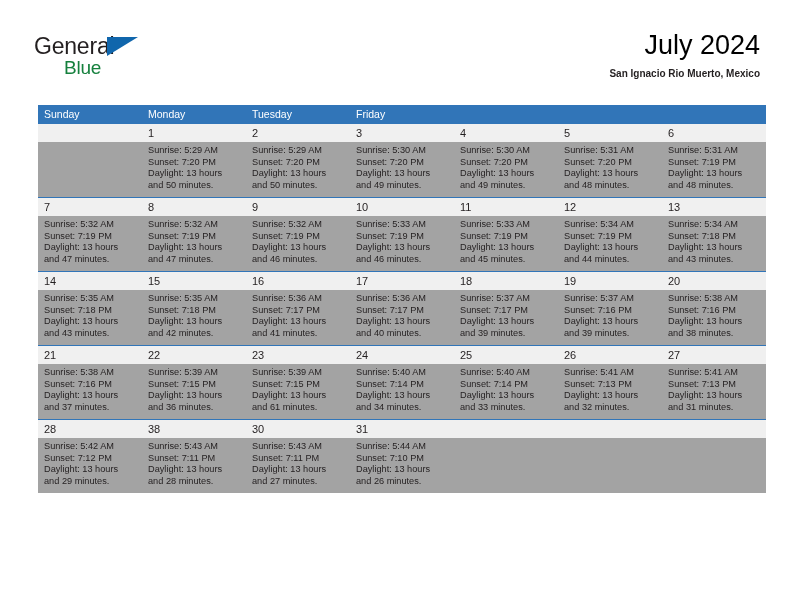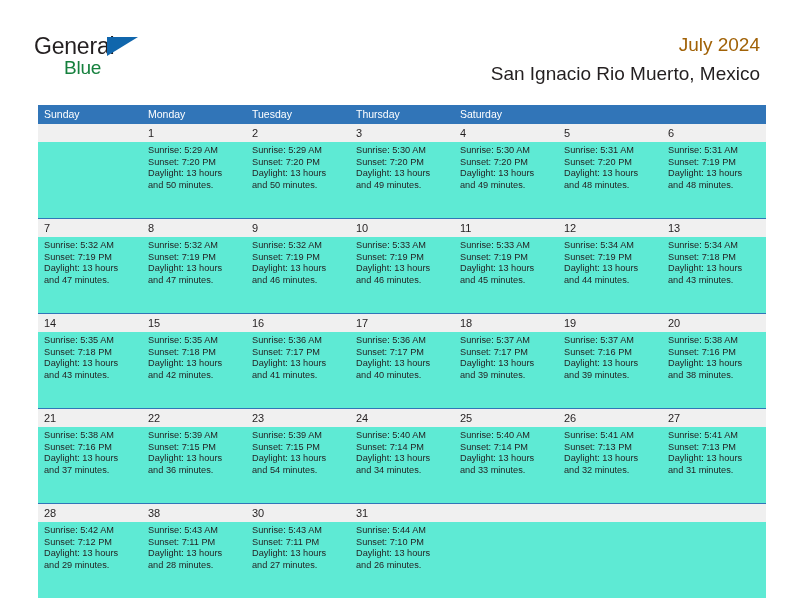--- a/index.html
+++ b/index.html
@@ -69,31 +69,31 @@
     font-weight: 400;
   }
 
   .title-block {
     position: absolute;
     right: 0;
     top: 0;
     text-align: right;
   }
   .cal-title {
-    font-size: 19px;
+    font-size: 27px;
     line-height: 34px;
-    color: #a16207;
+    color: #000000;
     font-weight: 400;
     white-space: nowrap;
   }
   .cal-subtitle {
-    font-size: 19px;
+    font-size: 10px;
     line-height: 20px;
     color: #231f20;
-    font-weight: 400;
+    font-weight: 700;
     white-space: nowrap;
     margin-top: 2px;
   }
 
   
   .calendar {
     position: absolute;
     left: 32px;
     top: 105px;
     width: 728px;
@@ -138,22 +138,22 @@
     box-sizing: border-box;
     padding-left: 6px;
     font-size: 11px;
     line-height: 18px;
     color: #231f20;
   }
 
   .content-row {
     display: flex;
     width: 728px;
-    height: 76px;
-    background: #5eead4;
+    height: 55px;
+    background: #a3a3a3;
   }
   .daycell {
     flex: 0 0 104px;
     width: 104px;
     box-sizing: border-box;
     padding: 3px 6px 0 6px;
     font-size: 9.2px;
     line-height: 11.6px;
     color: #231f20;
   }
@@ -181,22 +181,21 @@
     </div>
 
   </div>
 
   <div class="calendar">
 
     <div class="weekday-row">
       <div class="weekday">Sunday</div>
       <div class="weekday">Monday</div>
       <div class="weekday">Tuesday</div>
-      <div class="weekday">Thursday</div>
-      <div class="weekday">Saturday</div>
+      <div class="weekday">Friday</div>
     </div>
 
     <div class="week">
       <div class="daynum-row">
         <div class="daynum"></div>
         <div class="daynum">1</div>
         <div class="daynum">2</div>
         <div class="daynum">3</div>
         <div class="daynum">4</div>
         <div class="daynum">5</div>
@@ -380,21 +379,21 @@
         <div class="daycell">
           <span class="ln">Sunrise: 5:39 AM</span>
           <span class="ln">Sunset: 7:15 PM</span>
           <span class="ln">Daylight: 13 hours</span>
           <span class="ln">and 36 minutes.</span>
         </div>
         <div class="daycell">
           <span class="ln">Sunrise: 5:39 AM</span>
           <span class="ln">Sunset: 7:15 PM</span>
           <span class="ln">Daylight: 13 hours</span>
-          <span class="ln">and 54 minutes.</span>
+          <span class="ln">and 61 minutes.</span>
         </div>
         <div class="daycell">
           <span class="ln">Sunrise: 5:40 AM</span>
           <span class="ln">Sunset: 7:14 PM</span>
           <span class="ln">Daylight: 13 hours</span>
           <span class="ln">and 34 minutes.</span>
         </div>
         <div class="daycell">
           <span class="ln">Sunrise: 5:40 AM</span>
           <span class="ln">Sunset: 7:14 PM</span>

